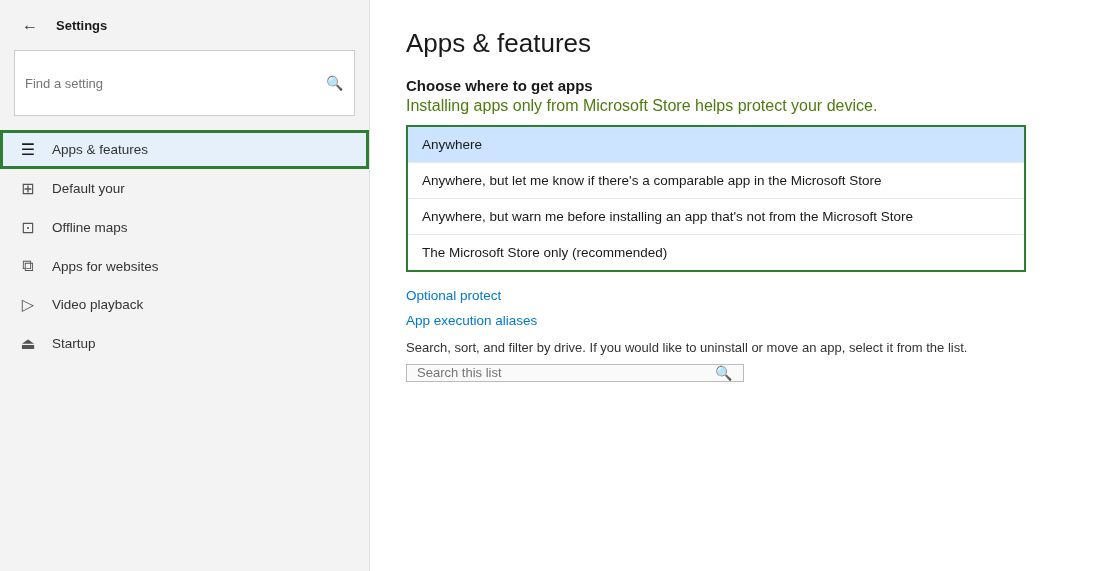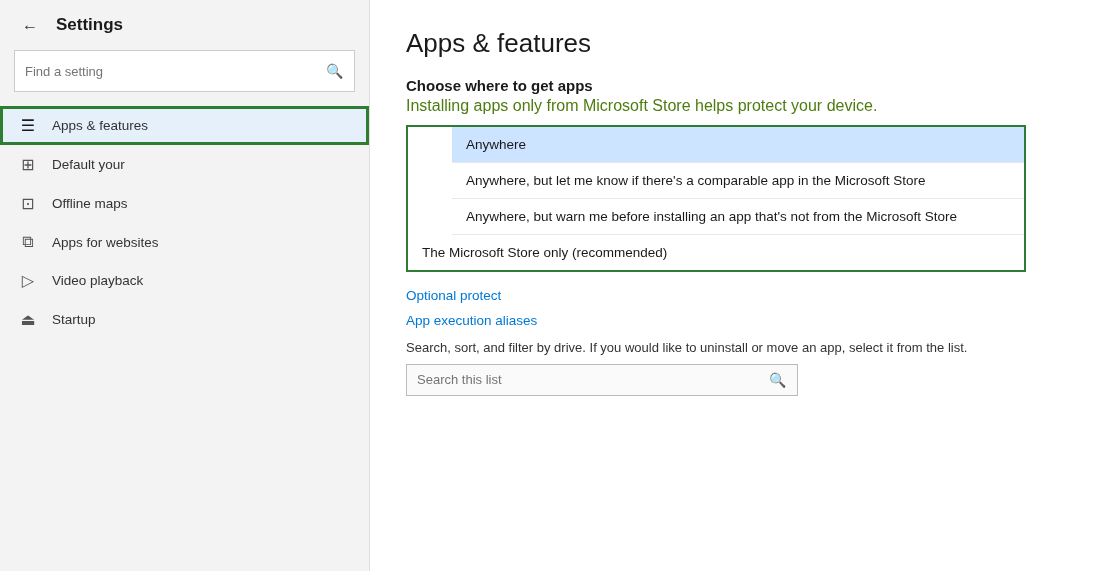--- a/index.html
+++ b/index.html
@@ -33,32 +33,32 @@
     .back-btn {
       background: none;
       border: none;
       cursor: pointer;
       font-size: 16px;
       color: #333;
       padding: 2px 6px;
     }
 
     .sidebar-title {
-      font-size: 17px;
+      font-size: 13px;
       font-weight: 600;
       color: #1a1a1a;
     }
 
     .search-box {
       margin: 4px 14px 14px 14px;
       display: flex;
       align-items: center;
       background: #fff;
       border: 1px solid #ccc;
-      padding: 12px 10px;
+      padding: 24px 10px;
       gap: 8px;
     }
 
     .search-box input {
       border: none;
       outline: none;
       background: transparent;
       font-size: 13px;
       color: #666;
       flex: 1;
@@ -161,21 +161,20 @@
       cursor: pointer;
     }
 
     .dropdown-item.selected {
       background: #cce4ff;
       font-weight: 400;
     }
 
     .dropdown-item:not(:last-child) {
       border-bottom: 1px solid #e8e8e8;
-      margin-left: 44px;
     }
 
     
     .link-text {
       color: #0078d4;
       font-size: 13.5px;
       cursor: pointer;
       display: block;
       margin-bottom: 10px;
       text-decoration: none;
@@ -187,22 +186,22 @@
       margin-bottom: 6px;
       line-height: 1.5;
     }
 
     
     .list-search-box {
       display: flex;
       align-items: center;
       border: 1px solid #bbb;
       background: #fafafa;
-      padding: 7px 10px;
-      width: 392px;
+      padding: 0 10px;
+      width: 338px;
       gap: 8px;
     }
 
     .list-search-box input {
       border: none;
       outline: none;
       background: transparent;
       font-size: 13px;
       color: #999;
       flex: 1;

